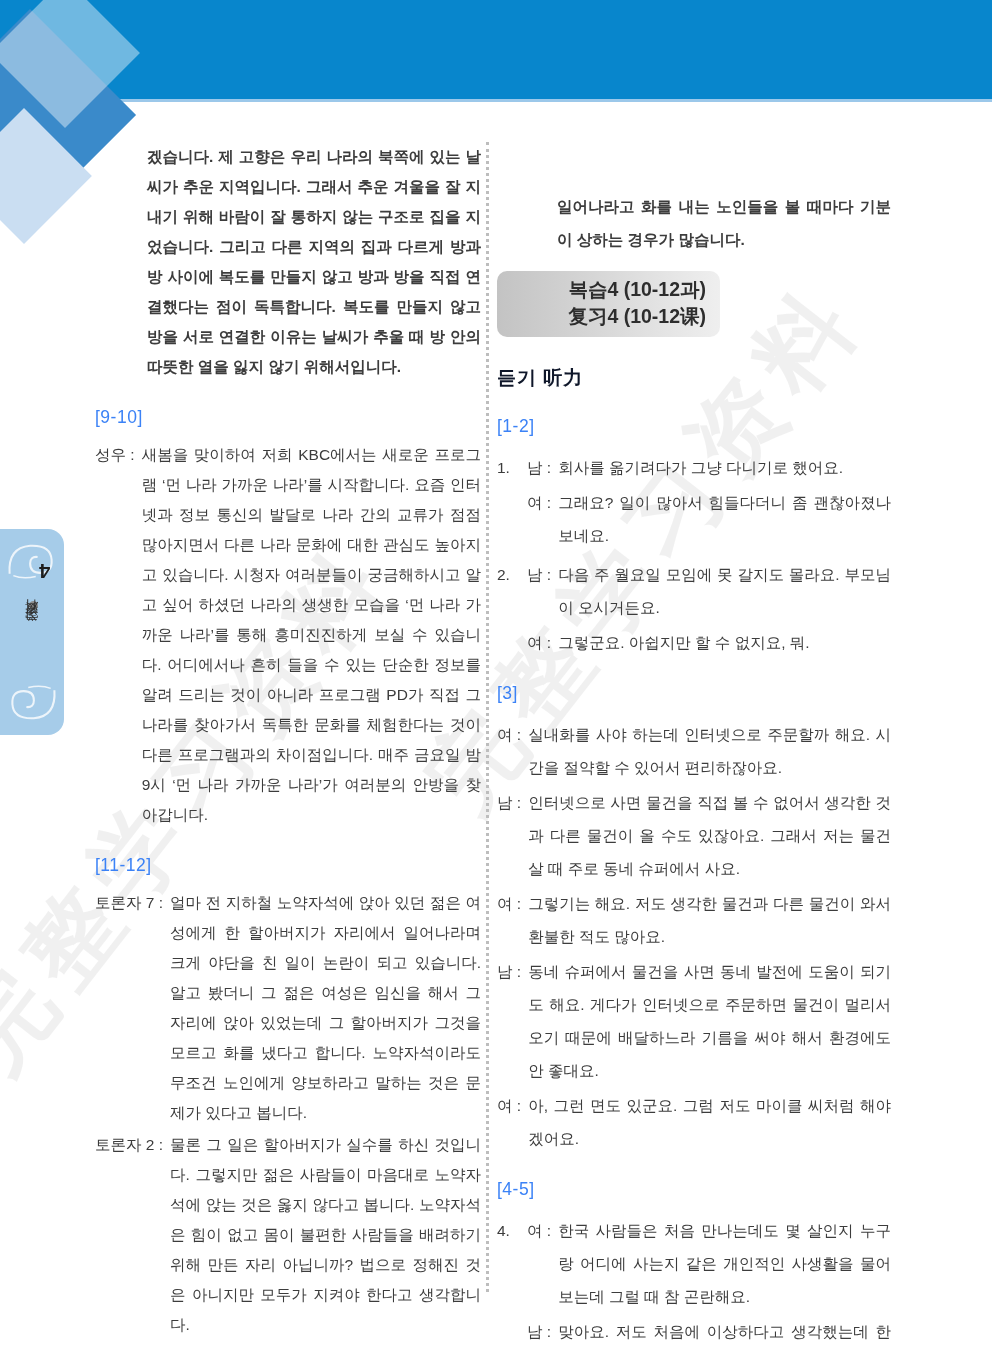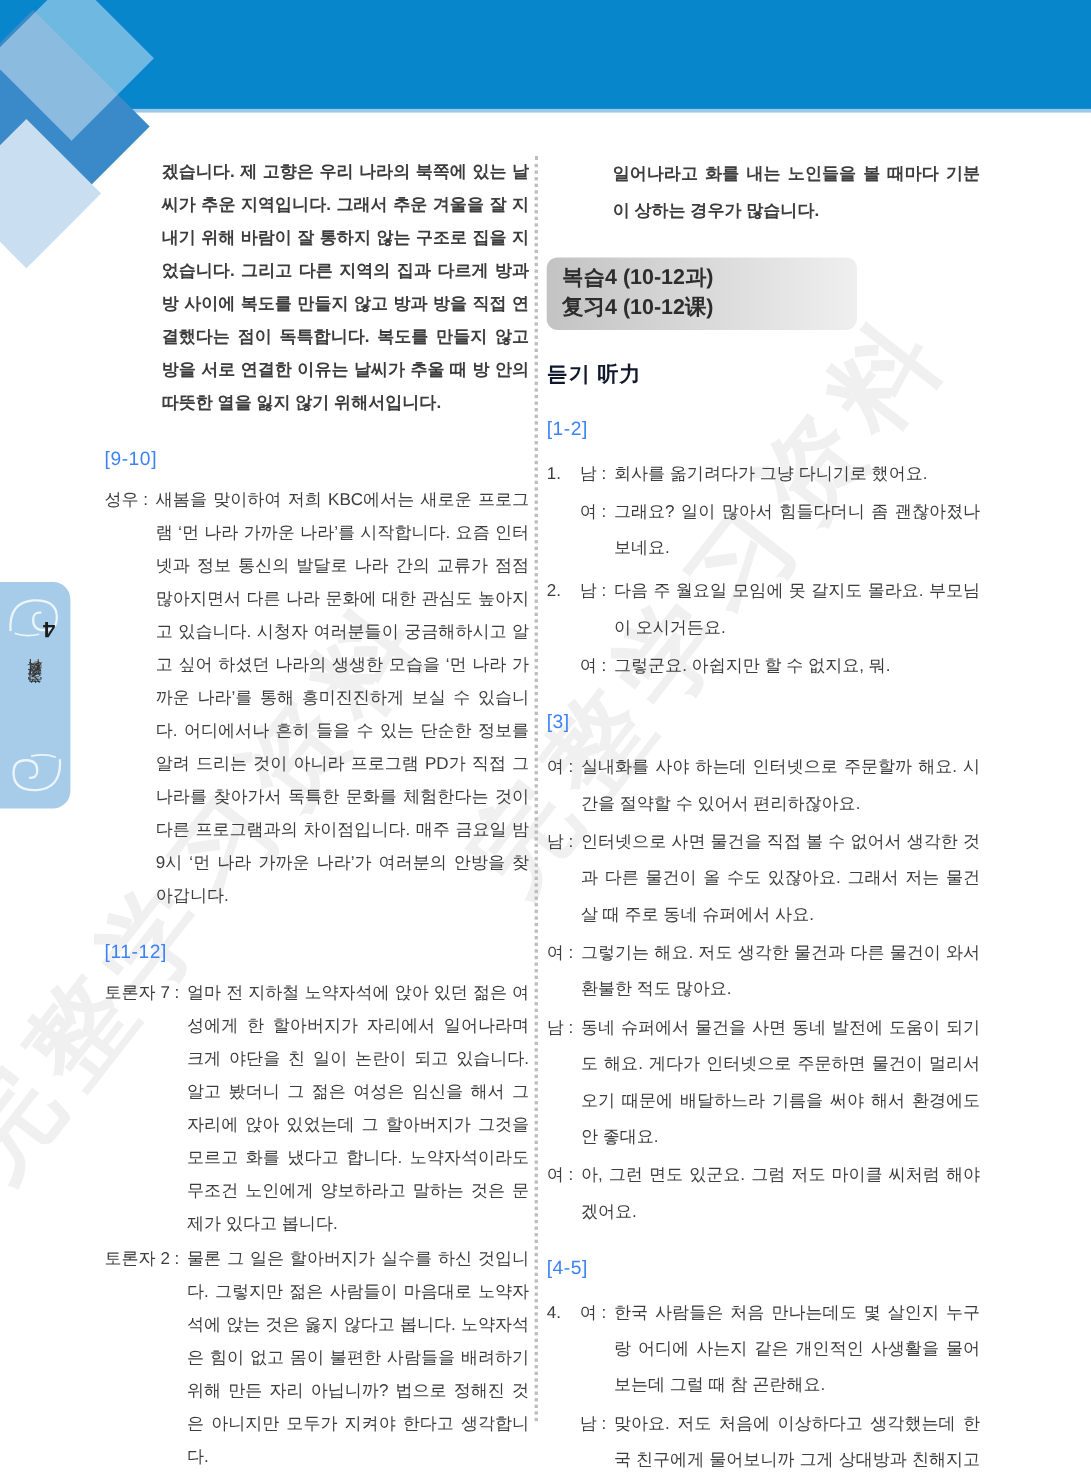--- a/index.html
+++ b/index.html
@@ -51,39 +51,39 @@
   
   .col{position:absolute;top:142px;z-index:7;font-size:15.5px;text-align:justify;}
   .col-left{left:95px;width:386px;line-height:30px;}
   .col-right{left:497px;width:394px;line-height:33px;}
   .divider{
     position:absolute;left:486px;top:142px;height:1150px;width:0;
     border-left:3px dotted #bdbdbd;z-index:6;
   }
   .para{margin:0 0 6px 0;font-weight:bold;}
   .indent-l{margin-left:52px;}
-  .indent-r{margin-left:60px;}
+  .indent-r{margin-left:60px;margin-top:48px;}
   .sec-label{
     font-size:17.5px;color:#3b82f6;text-align:left;
     margin:16px 0 8px 0;letter-spacing:.5px;
   }
   .col-left .sec-label{margin-top:20px;}
   .drow{display:flex;margin:0 0 2px 0;}
   .speaker{white-space:nowrap;margin-right:7px;}
   .dtext{flex:1;text-align:justify;}
   .item{display:flex;margin:0 0 4px 0;}
   .inum{width:30px;flex:0 0 30px;}
   .dstack{flex:1;min-width:0;}
   
   .review-box{
-    margin:26px 0 0 0;width:282px;box-sizing:border-box;
+    margin:15px 0 0 0;width:223px;box-sizing:border-box;
     background:linear-gradient(to right,#c3c3c3,#efefef);
     border-radius:10px;padding:5px 14px 7px 14px;
     font-weight:bold;font-size:19.5px;line-height:27px;color:#2d2d2d;
-    text-align:left;
+    text-align:right;
   }
   .listen-header{
     margin:24px 0 2px 0;font-size:19px;font-weight:bold;color:#0f172a;
     text-align:left;letter-spacing:1px;
   }
 </style>
 </head>
 <body>
 
 <div>

